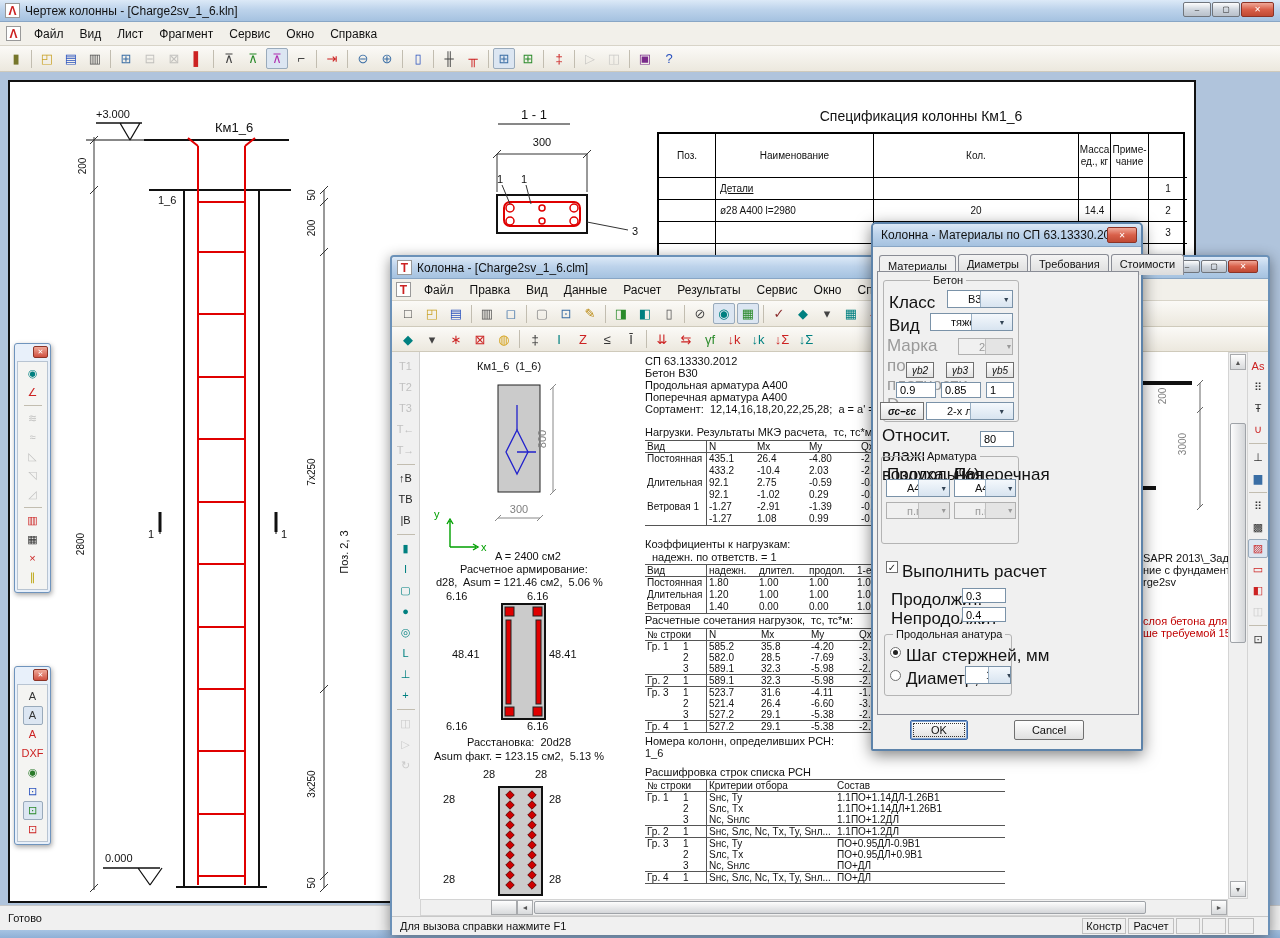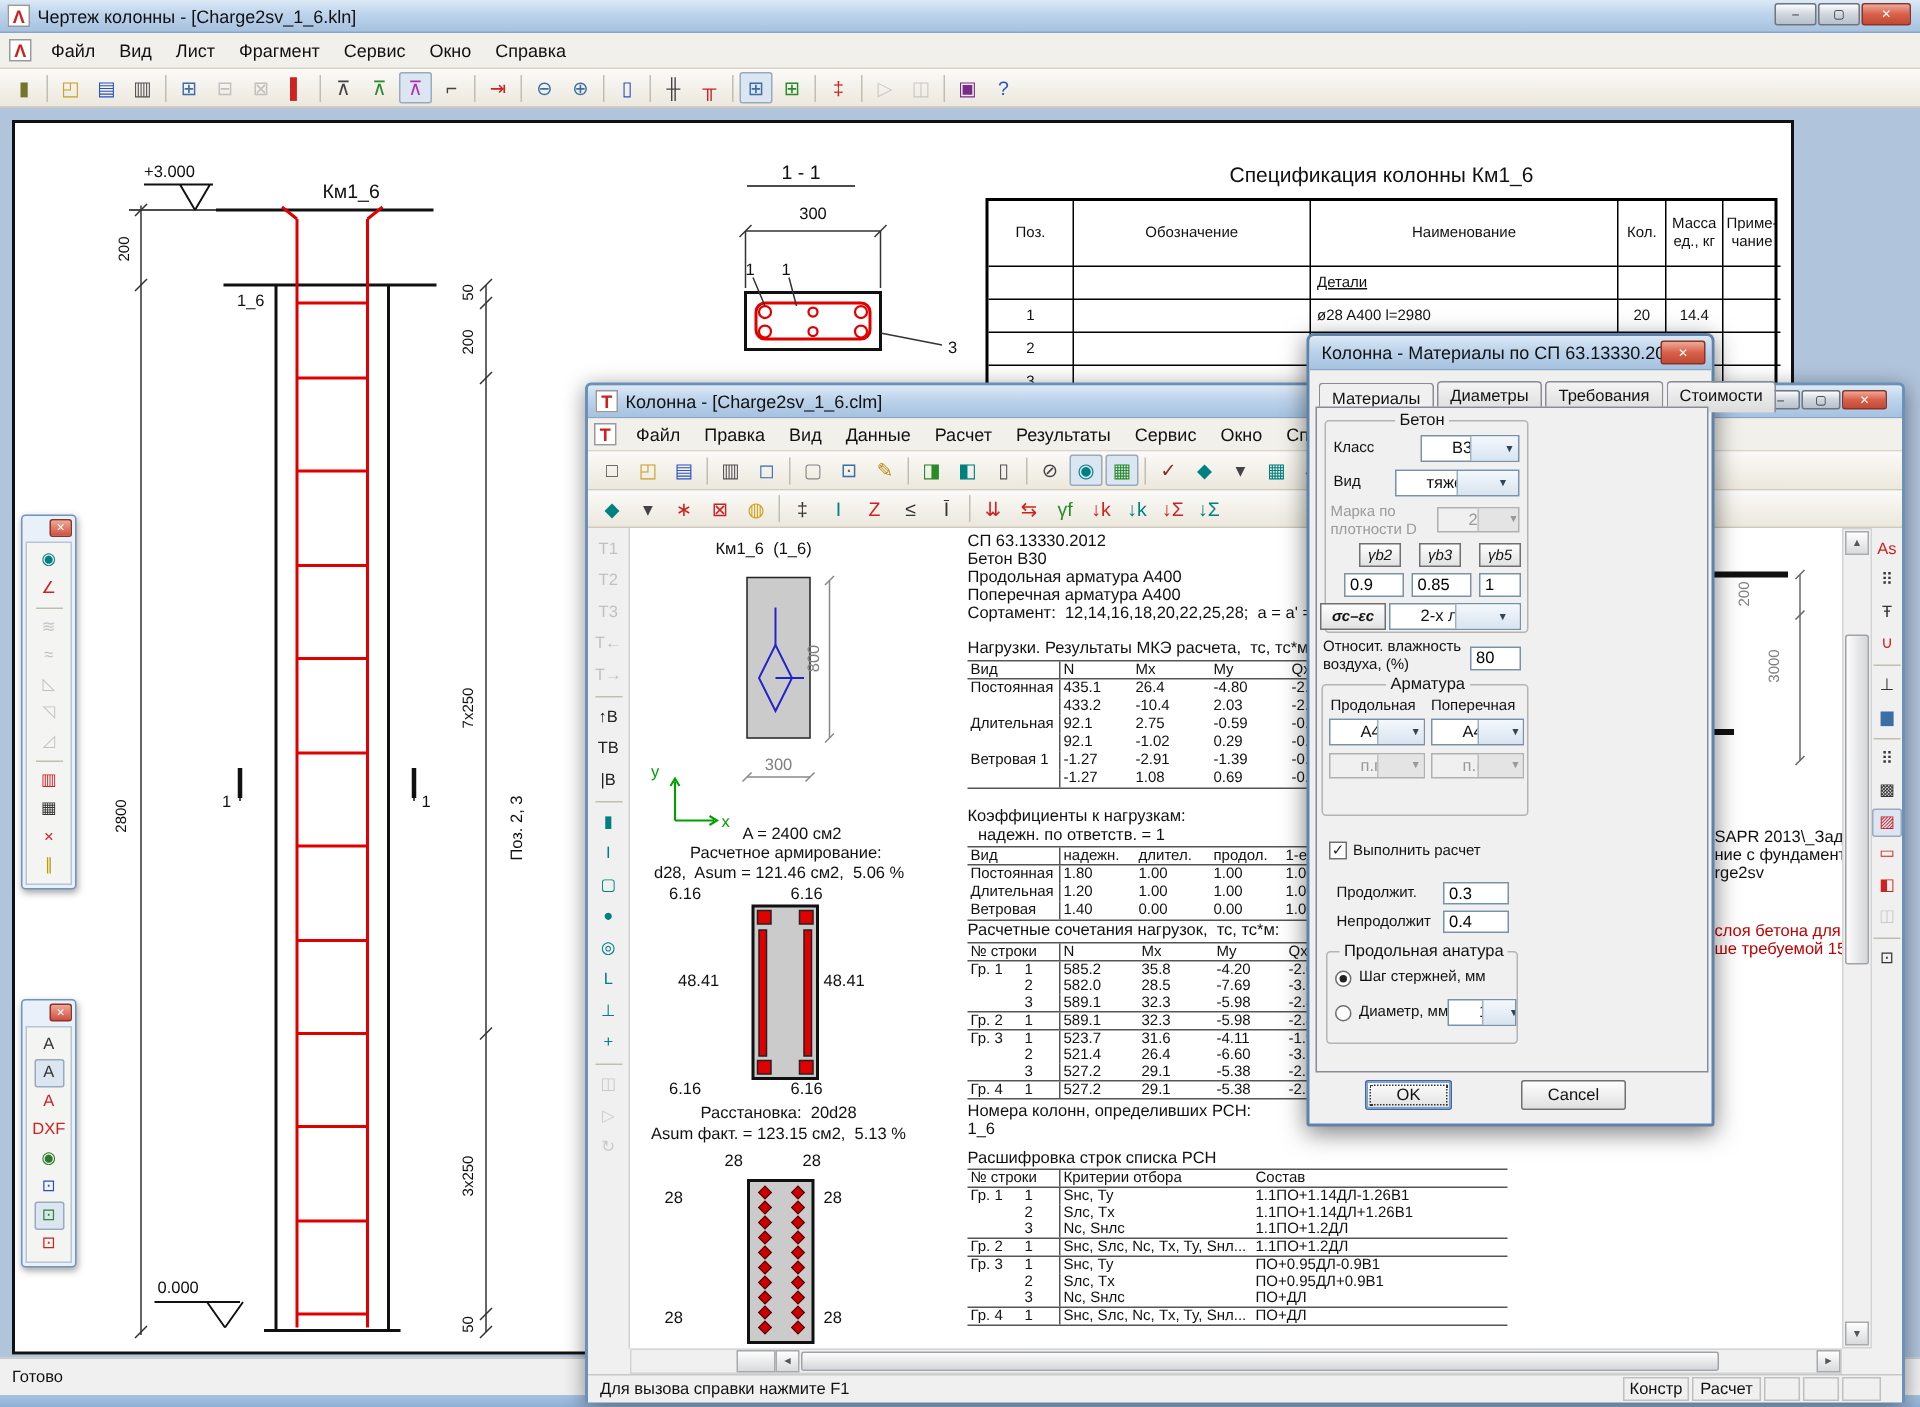--- a/index.html
+++ b/index.html
@@ -68,21 +68,21 @@
 .sbtn{position:absolute;background:linear-gradient(#fefefe,#d8dadc);border:1px solid #a8aaad;
  font-size:7px;display:flex;align-items:center;justify-content:center;color:#555}
 .sthumb{position:absolute;background:linear-gradient(90deg,#fdfdfd,#d4d6d9);border:1px solid #9fa3a8;border-radius:2px}
 .sthumb.h{background:linear-gradient(#fdfdfd,#d4d6d9)}
 
 #dialog{position:absolute;left:871px;top:222px;width:272px;height:529px;z-index:20;
  background:#f0f0f0;border:2px solid #5d83aa;border-radius:5px 5px 2px 2px;box-shadow:0 4px 16px rgba(0,0,0,.5)}
 #dialog .titlebar{left:0;top:0;width:268px;height:23px;border-radius:4px 4px 0 0}
 .fieldset{position:absolute;border:1px solid #b4b4b4;border-radius:3px}
 .legend{position:absolute;top:-7px;background:#f0f0f0;padding:0 3px;font-size:11px;white-space:pre}
-.dlabel{position:absolute;font-size:10px;white-space:pre-line;line-height:1.15}
+.dlabel{position:absolute;font-size:17px;white-space:pre-line;line-height:1.15}
 .dis-t{color:#9a9a9a}
 .combo{position:absolute;background:#fff;border:1px solid #7a92a8;display:flex;align-items:center;font-size:11px}
 .combo span{flex:1;padding-left:20px;overflow:hidden;white-space:pre}
 .combo .arr{width:15px;align-self:stretch;background:linear-gradient(#f4f8fc,#d8e4f0);border-left:1px solid #9ab0c4;
  display:flex;align-items:center;justify-content:center;font-size:7px;color:#345}
 .combo.dis{background:#f0f0f0;color:#999;border-color:#b0b0b0}
 .combo.dis .arr{background:#e4e4e4;border-left-color:#c0c0c0;color:#999}
 .dinput{position:absolute;background:#fff;border:1px solid #7a92a8;font:11px "Liberation Sans",sans-serif;padding:0 3px}
 .gbtn{position:absolute;background:linear-gradient(#fefefe,#e2e2e2);border:1px solid #707070;
  font-size:10px;display:flex;align-items:center;justify-content:center;font-style:italic}
@@ -229,21 +229,20 @@
     <text x="511" y="101" font-size="11" fill="#111">1</text>
     <path d="M492,103 L500,122 M516,103 L521,122" stroke="#333" fill="none"></path>
     <text x="622" y="153" font-size="11" fill="#111">3</text>
     <path d="M577,140 L618,148" stroke="#333" fill="none"></path>
   </g>
 </svg>
 
 <div class="spectitle" style="left:647px;top:26px;width:528px">Спецификация колонны Км1_6</div>
 <div id="spec" style="left:647px;top:50px;width:528px">
   <div class="c">Поз.</div>
-  <div class="c">Обозначение</div>
   <div class="c">Наименование</div>
   <div class="c">Кол.</div>
   <div class="c">Масса
 ед., кг</div>
   <div class="c">Приме-
 чание</div>
   <div class="c"></div>
   <div class="c"></div>
   <div class="c l und"><span>Детали</span></div>
   <div class="c"></div>
@@ -543,21 +542,21 @@
             <span class="tcell sep" style="width: 62px;">Ветровая 1</span>
             <span class="tcell" style="width: 48px;">-1.27</span>
             <span class="tcell" style="width: 52px;">-2.91</span>
             <span class="tcell" style="width: 52px;">-1.39</span>
             <span class="tcell" style="width: 46px;">-0.64</span>
           </div>
           <div class="trow" style="height: 12px; line-height: 12px;">
             <span class="tcell sep" style="width: 62px;"></span>
             <span class="tcell" style="width: 48px;">-1.27</span>
             <span class="tcell" style="width: 52px;">1.08</span>
-            <span class="tcell" style="width: 52px;">0.69</span>
+            <span class="tcell" style="width: 52px;">0.99</span>
             <span class="tcell" style="width: 46px;">-0.64</span>
           </div>
         </div>
     </div>
 
     <div class="doc" style="left:225px;top:186px">Коэффициенты к нагрузкам:</div>
     <div class="doc" style="left:232px;top:199px">надежн. по ответств. = 1</div>
     <div class="doctable" style="left:225px;top:212px;width:252px">
       <div class="thead">
         <span class="tcell sep" style="width:62px">Вид</span>

